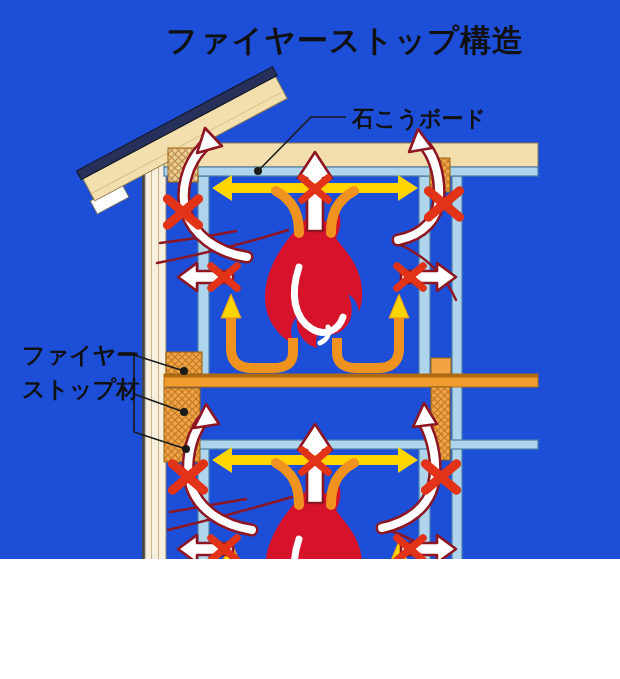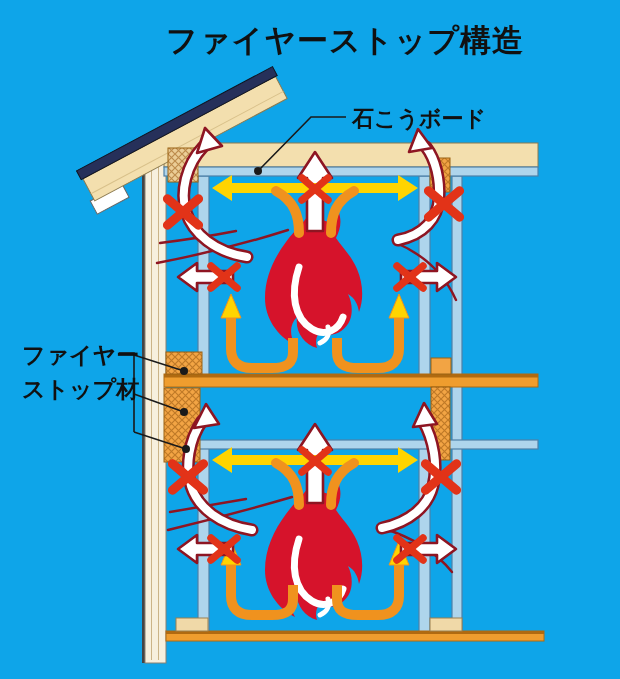--- a/index.html
+++ b/index.html
@@ -1,16 +1,16 @@
 <!DOCTYPE html>
 <html style="--text-black: #111111; --flame-red: #D6132B; --arrow-yellow: #FFD400; --arrow-orange: #F0921E; --x-mark-red: #E23318; --arrow-outline-dark-red: #8E1522; --wood-tan: #F3DFAE; --gypsum-blue: #AED5EC; --gypsum-blue-edge: #4E81A8; --floor-orange: #EF9D2E; --floor-orange-edge: #B06A10; --firestop-orange: #F2A444; --roof-navy: #26305A; --sheathing-cream: #F7F0DE;"><head>
 <meta charset="utf-8">
 <style>
   html,body{margin:0;padding:0;background:#ffffff;}
-  .stage{position:relative;width:620px;height:679px;background:#0ea5e9;overflow:hidden;}
+  .stage{position:relative;width:620px;height:559px;background:#1d4ed8;overflow:hidden;}
   svg{display:block;}
   .lbl{font-family:"Liberation Sans","DejaVu Sans",sans-serif;font-weight:bold;fill:var(--text-black,#111);}
   .title-t{font-size:31px;letter-spacing:1px;}
   .anno-t{font-size:22px;}
   .anno-t2{font-size:23px;}
   .cream{fill:var(--sheathing-cream,#F7F0DE);stroke:#8a8070;stroke-width:1;}
   .tan{fill:var(--wood-tan,#F3DFAE);stroke:#8C7A4E;stroke-width:1;}
   .blue{fill:var(--gypsum-blue,#AED5EC);stroke:var(--gypsum-blue-edge,#4E81A8);stroke-width:1.2;}
   .floor{fill:var(--floor-orange,#EF9D2E);stroke:var(--floor-orange-edge,#B06A10);stroke-width:1;}
   .flooredge{fill:var(--floor-orange-edge,#B06A10);}

